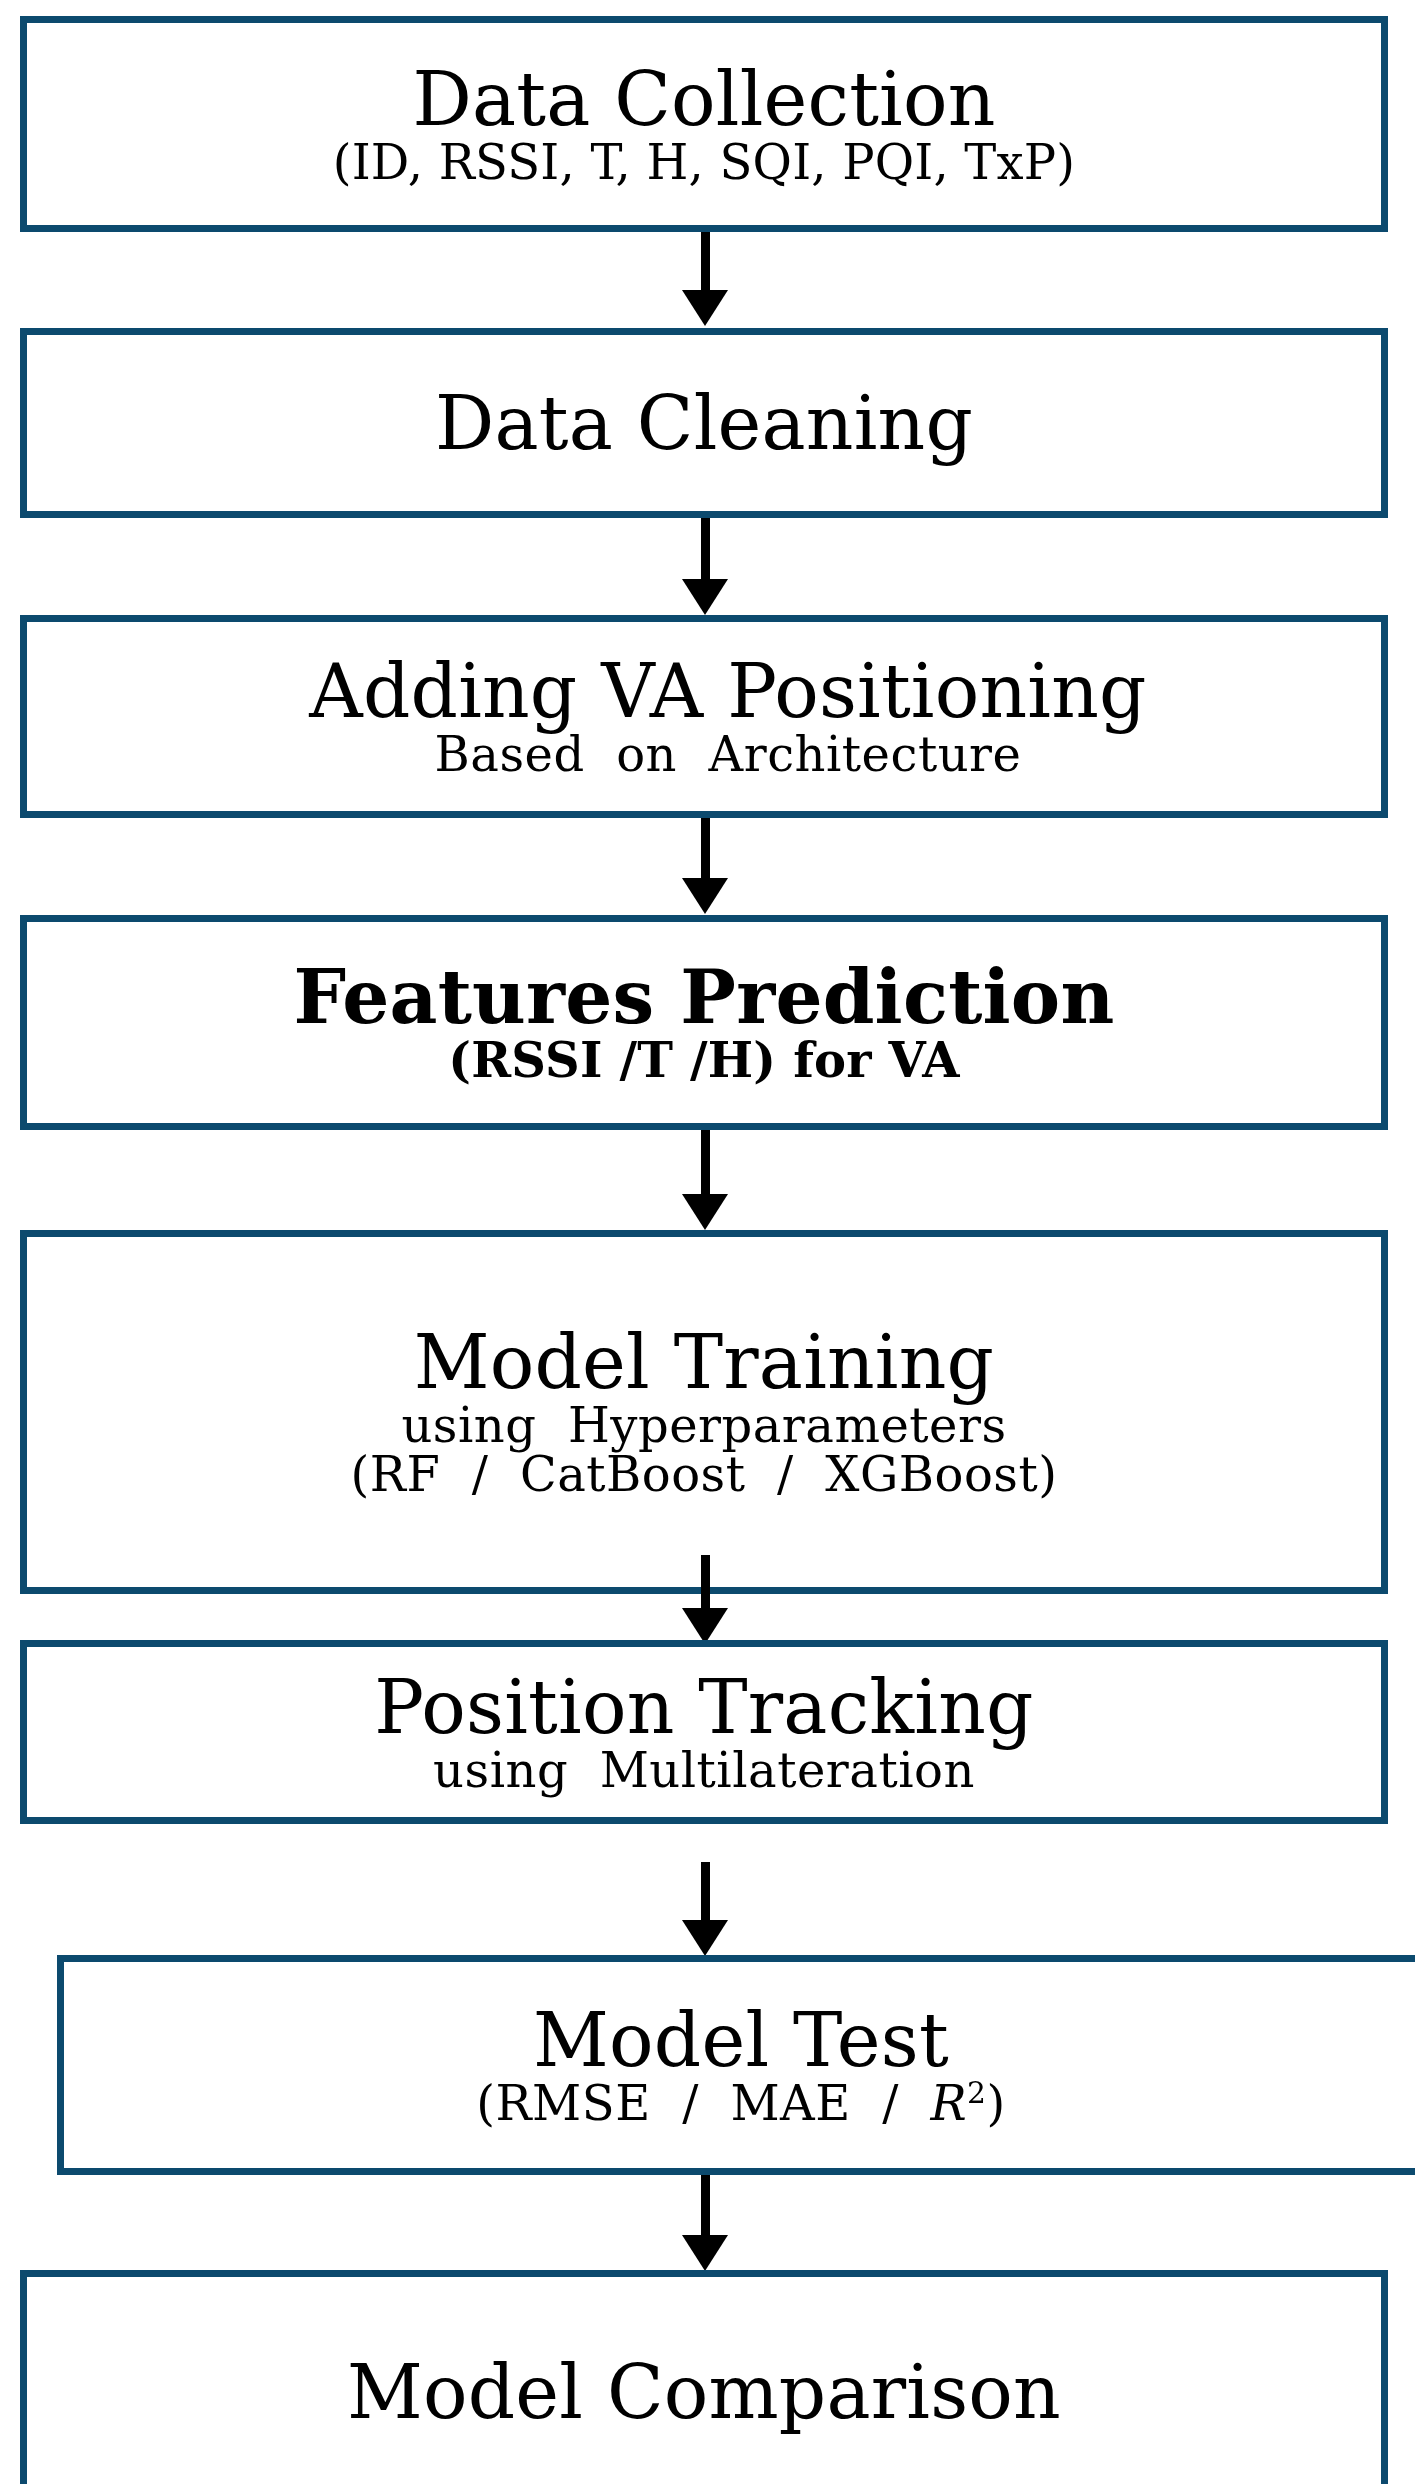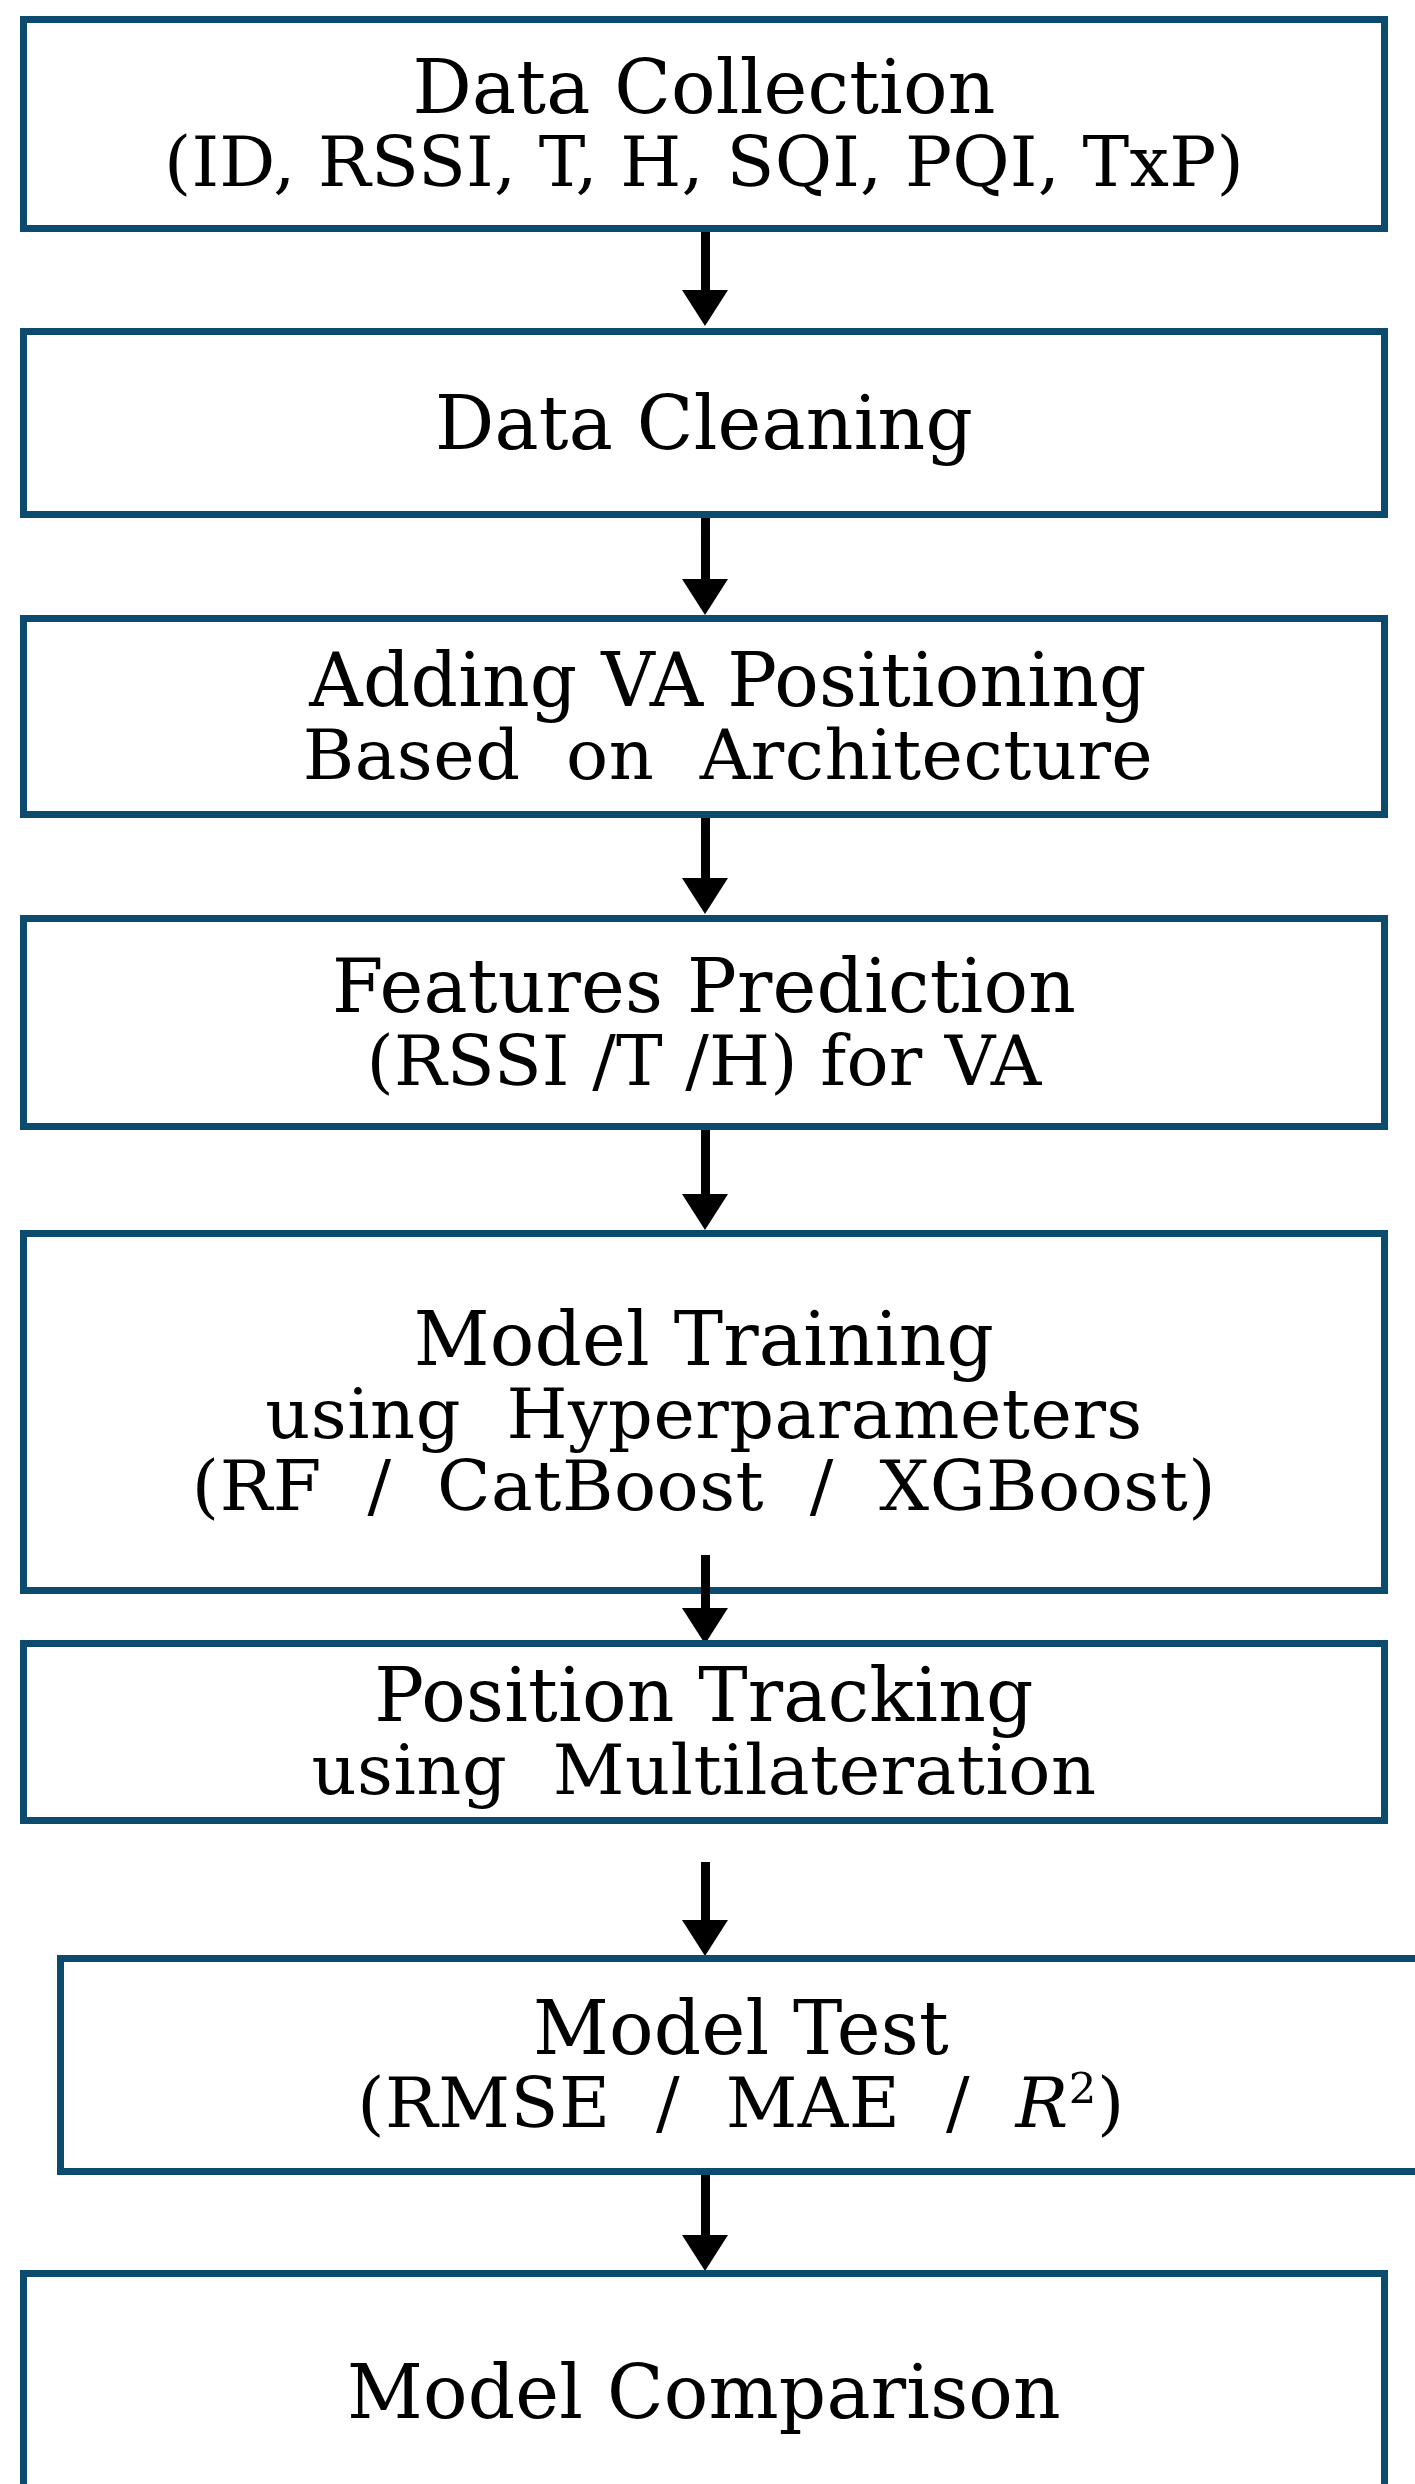--- a/index.html
+++ b/index.html
@@ -31,21 +31,21 @@
     color: #000000;
   }
   .line {
     display: block;
     white-space: pre;
     line-height: 1.04;
     font-size: 72px;
     letter-spacing: 0.2px;
   }
   .line.l1 { font-size: 74px; }
-  .line.l2 { font-size: 70px; }
+  .line.l2 { font-size: 48px; }
   .line.wide { letter-spacing: 0.5px; }
   .line sup {
     font-size: 0.62em;
     vertical-align: super;
     line-height: 0;
   }
   .line em {
     font-style: italic;
   }
 
@@ -100,21 +100,21 @@
   <div class="node" style="top:615px; height:203px;padding-left:48px;">
     <span class="line l1">Adding VA Positioning</span>
     <span class="line l2 wide">Based  on  Architecture</span>
   </div>
 
   <div class="arrow" style="top:818px;">
     <span class="shaft" style="height:62px;"></span>
     <span class="head" style="top:60px;"></span>
   </div>
 
-  <div class="node" style="top:915px; height:215px;">
+  <div class="node" style="top:915px; height:215px;font-weight:bold;">
     <span class="line l1">Features Prediction</span>
     <span class="line l2">(RSSI /T /H) for VA</span>
   </div>
 
   <div class="arrow" style="top:1130px;">
     <span class="shaft" style="height:66px;"></span>
     <span class="head" style="top:64px;"></span>
   </div>
 
   <div class="node" style="top:1230px; height:364px;">

